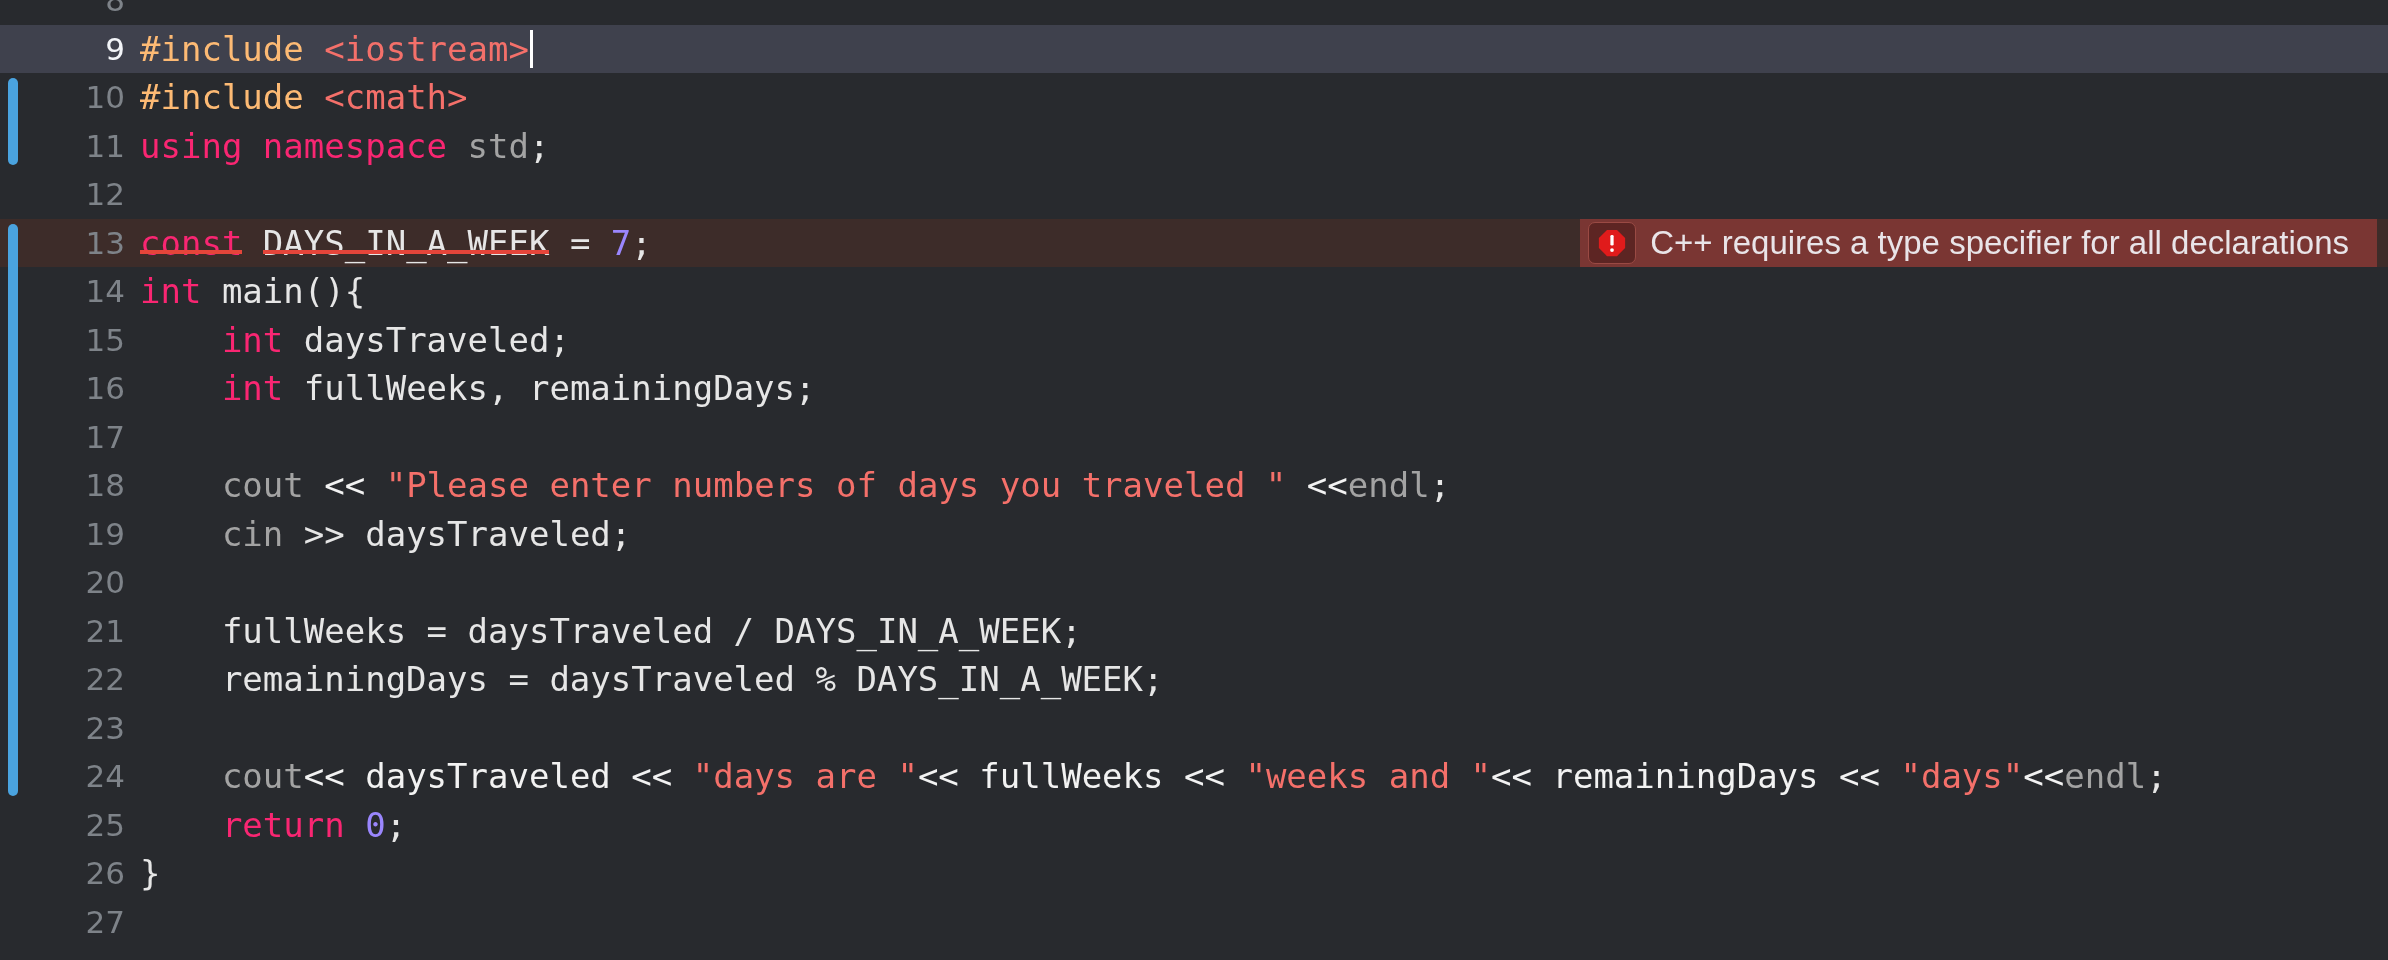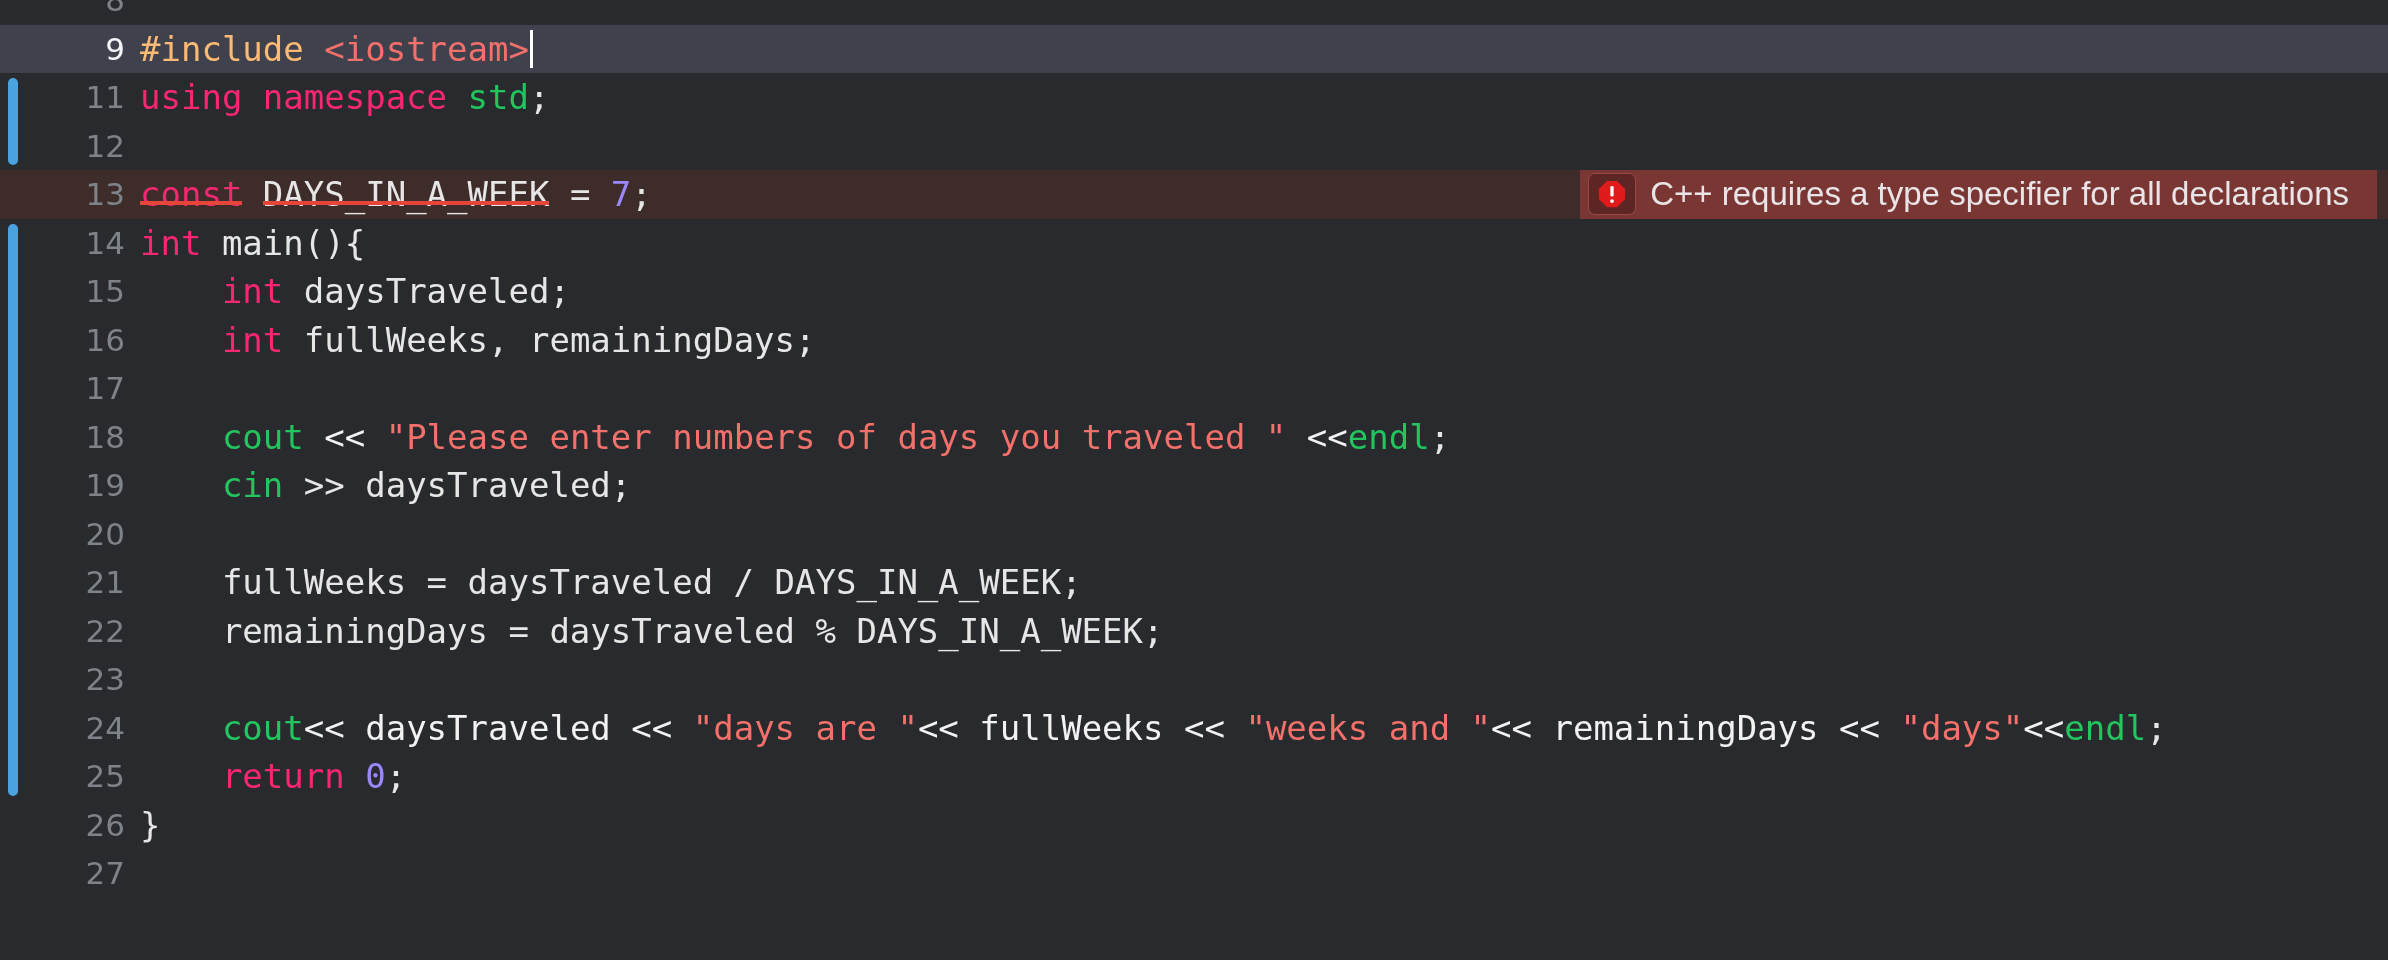--- a/index.html
+++ b/index.html
@@ -77,21 +77,21 @@
     left: 140px;
     top: 0;
     z-index: 2;
     color: #e6e6e6;
   }
 
   
   .tok-pre      { color: #fdba74; }  
   .tok-header   { color: #f4706a; }  
   .tok-kw       { color: #f92672; margin-top: 32px; }  
-  .tok-type     { color: #22c55e; margin-top: 16px; }  
+  .tok-type     { color: #a3a3a3; margin-top: 16px; }  
   .tok-str      { color: #f4706a; }  
   .tok-num      { color: #9a86fd; }  
   .tok-plain    { color: #e6e6e6; }
   .tok-op       { color: #f2f2f2; }
 
   
   .squig {
     position: relative;
   }
   .squig::after {
@@ -146,20 +146,21 @@
     padding-right: 10px;
   }
 </style>
 </head>
 <body>
 
 <div id="editor">
   <div class="code-area" id="code-area">
       <div class="line"><div class="lineno">8</div><div class="code"></div></div>
       <div class="line active"><div class="lineno">9</div><div class="code"><span class="tok-pre">#include</span><span class="tok-plain"> </span><span class="tok-header">&lt;iostream&gt;</span><span class="caret"></span></div></div>
+      <div class="line"><div class="lineno">10</div><div class="code"><span class="tok-pre">#include</span><span class="tok-plain"> </span><span class="tok-header">&lt;cmath&gt;</span></div></div>
       <div class="line"><div class="lineno">11</div><div class="code"><span class="tok-kw">using namespace</span><span class="tok-plain"> </span><span class="tok-type">std</span><span class="tok-plain">;</span></div></div>
       <div class="line"><div class="lineno">12</div><div class="code"></div></div>
       <div class="line error"><div class="lineno">13</div><div class="code"><span class="tok-kw squig">const</span><span class="tok-plain"> </span><span class="tok-plain squig">DAYS_IN_A_WEEK</span><span class="tok-plain"> = </span><span class="tok-num">7</span><span class="tok-plain">;</span></div><div class="error-banner"><div class="error-icon-box"><svg width="30" height="30" viewBox="0 0 24 24" aria-hidden="true">
               <polygon points="8,1.5 16,1.5 22.5,8 22.5,16 16,22.5 8,22.5 1.5,16 1.5,8" fill="#e01b1b"></polygon>
               <rect x="10.7" y="5.5" width="2.6" height="8.5" rx="1.1" fill="#ffffff"></rect>
               <circle cx="12" cy="17.6" r="1.5" fill="#ffffff"></circle>
             </svg></div><div class="error-msg">C++ requires a type specifier for all declarations</div></div></div>
       <div class="line"><div class="lineno">14</div><div class="code"><span class="tok-kw">int</span><span class="tok-plain"> main(){</span></div></div>
       <div class="line"><div class="lineno">15</div><div class="code"><span class="tok-plain">    </span><span class="tok-kw">int</span><span class="tok-plain"> daysTraveled;</span></div></div>
       <div class="line"><div class="lineno">16</div><div class="code"><span class="tok-plain">    </span><span class="tok-kw">int</span><span class="tok-plain"> fullWeeks, remainingDays;</span></div></div>

